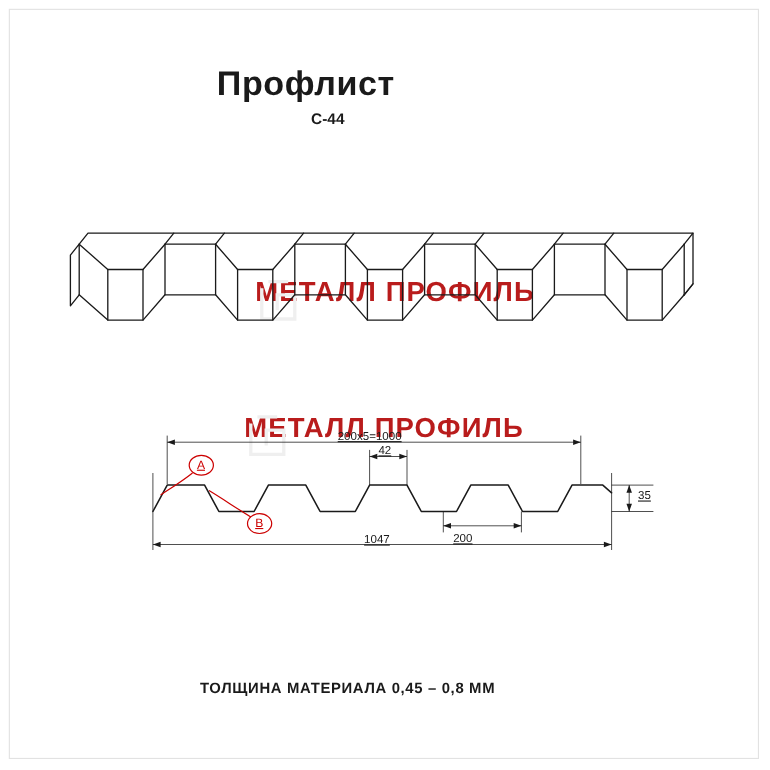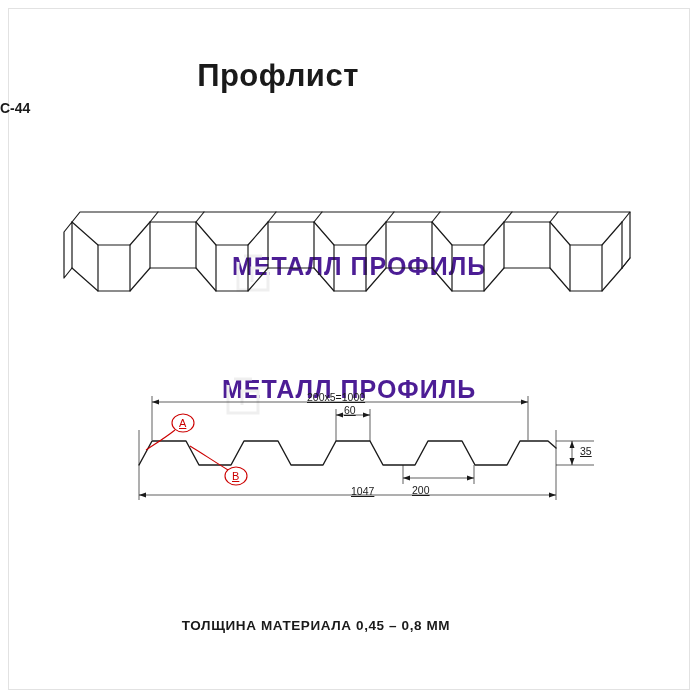--- a/index.html
+++ b/index.html
@@ -36,21 +36,21 @@
     text-align: center;
     font-size: 31px;
     font-weight: bold;
     letter-spacing: 0.5px;
     color: #1a1a1a;
   }
   .subtitle {
     position: absolute;
     left: 0; top: 100px;
     width: 596px;
-    text-align: left;
+    text-align: center;
     font-size: 14px;
     font-weight: bold;
     color: #1a1a1a;
   }
   .footnote {
     position: absolute;
     left: 0; top: 618px;
     width: 632px;
     text-align: center;
     font-size: 13.5px;
@@ -61,21 +61,21 @@
   .svg-layer {
     position: absolute;
     left: 0; top: 0;
     width: 700px;
     height: 700px;
   }
   .wm {
     position: absolute;
     font-family: "Liberation Sans", sans-serif;
     font-weight: bold;
-    color: #4c1d95;
+    color: #b91c1c;
     white-space: nowrap;
     letter-spacing: 1px;
     user-select: none;
     text-align: center;
   }
   .wm1 {
     left: 232px;
     top: 252px;
     font-size: 25px;
   }
@@ -219,23 +219,23 @@
       <ellipse cx="183" cy="423" rx="11" ry="9"></ellipse>
       <path d="M175 430 C 165 438, 155 444, 146 450"></path>
     </g>
     <g stroke="#cc0000" stroke-width="1.1" fill="none">
       <ellipse cx="236" cy="476" rx="11" ry="9"></ellipse>
       <path d="M228 470 C 215 462, 200 452, 190 446"></path>
     </g>
   </svg>
 
   <div class="lbl" style="left:307px; top:391px;">200x5=1000</div>
-  <div class="lbl" style="left:344px; top:404px;">60</div>
+  <div class="lbl" style="left:344px; top:404px;">42</div>
   <div class="lbl" style="left:580px; top:445px;">35</div>
-  <div class="lbl" style="left:331px; top:485px;margin-left:20px;">1047</div>
+  <div class="lbl" style="left:331px; top:485px;">1047</div>
   <div class="lbl" style="left:412px; top:484px;">200</div>
 
   <div class="lbl" style="left:179px; top:417px; color:#cc0000; font-size:11px;">A</div>
   <div class="lbl" style="left:232px; top:470px; color:#cc0000; font-size:11px;">B</div>
 
   <div class="footnote">ТОЛЩИНА МАТЕРИАЛА 0,45 – 0,8 ММ</div>
 
 </div>
 
 </body></html>

